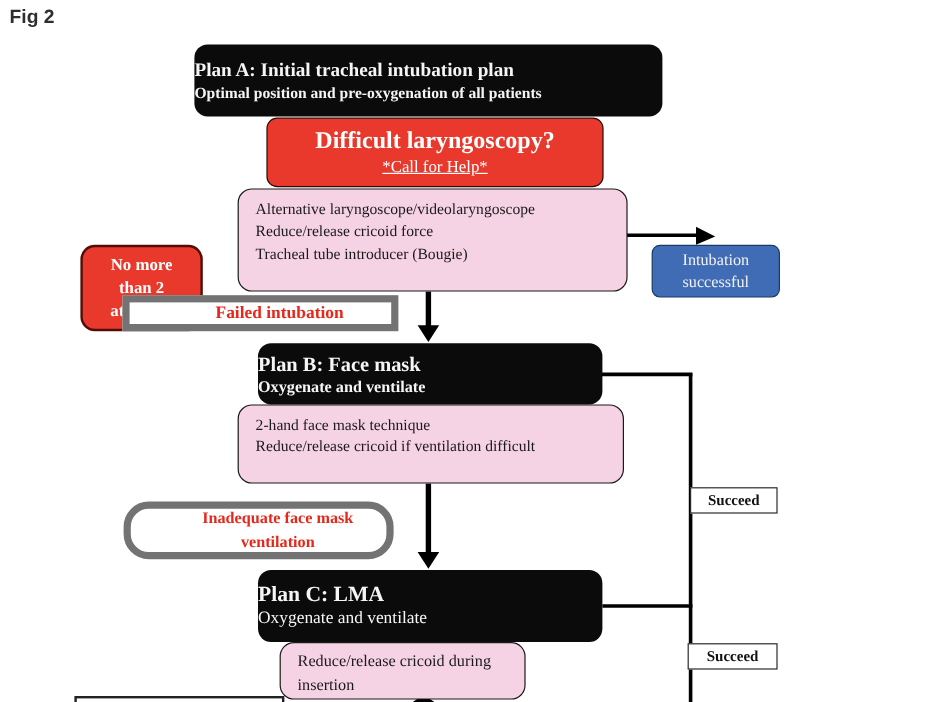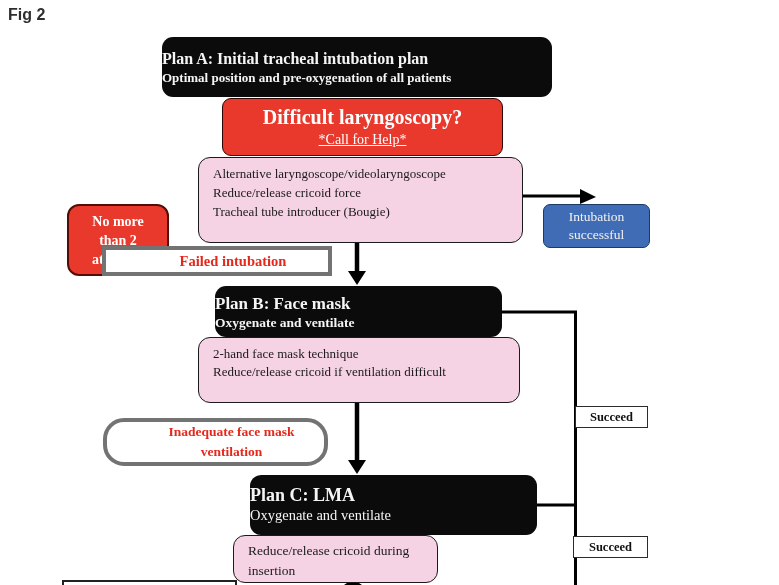--- a/index.html
+++ b/index.html
@@ -31,21 +31,21 @@
     border:1.5px solid #1a1a1a;padding:6px 0 0 14px;
     font-size:13px;line-height:19px;
   }
   .attempts-box{
     background:#e8392c;color:#ffffff;border-radius:12px;
     border:2.5px solid #530d07;text-align:center;
     display:flex;flex-direction:column;justify-content:center;
     font-weight:bold;font-size:14px;line-height:19px;
   }
   .white-label{
-    background:#ffffff;border:4px solid #737373;text-align:center;
+    background:#ffffff;border:6px solid #737373;text-align:center;
     display:flex;flex-direction:column;justify-content:center;
     font-weight:bold;color:#e5281b;padding-left:32px;
   }
   .blue-box{
     background:#3f6cb4;color:#f2f2f0;border-radius:7px;
     border:1.5px solid #1a3a67;text-align:center;
     display:flex;flex-direction:column;justify-content:center;
     font-size:13.5px;line-height:18px;
   }
   .succeed-box{
@@ -134,21 +134,21 @@
 
   <div class="box succeed-box" style="left:575px;top:406px;width:73px;height:22px;">
     <div>Succeed</div>
   </div>
 
   <div class="box white-label" style="left:103px;top:418px;width:225px;height:48px;font-size:13.5px;line-height:20px;border-radius:21px;">
     <div>Inadequate face mask</div>
     <div>ventilation</div>
   </div>
 
-  <div class="box black-box" style="left:215px;top:475px;width:287px;height:60px;margin-left:35px;">
+  <div class="box black-box" style="left:215px;top:475px;width:287px;height:60px;">
     <div class="title" style="font-size:18px;">Plan C: LMA</div>
     <div class="subtitle" style="font-weight:normal;font-size:14.5px;line-height:19px;">Oxygenate and ventilate</div>
   </div>
 
   <div class="box pink-box" style="left:233px;top:535px;width:205px;height:48px;padding-top:5px;line-height:20px;font-size:13.5px;">
     <div>Reduce/release cricoid during</div>
     <div>insertion</div>
   </div>
 
   <div class="box succeed-box" style="left:573px;top:536px;width:75px;height:22px;">

